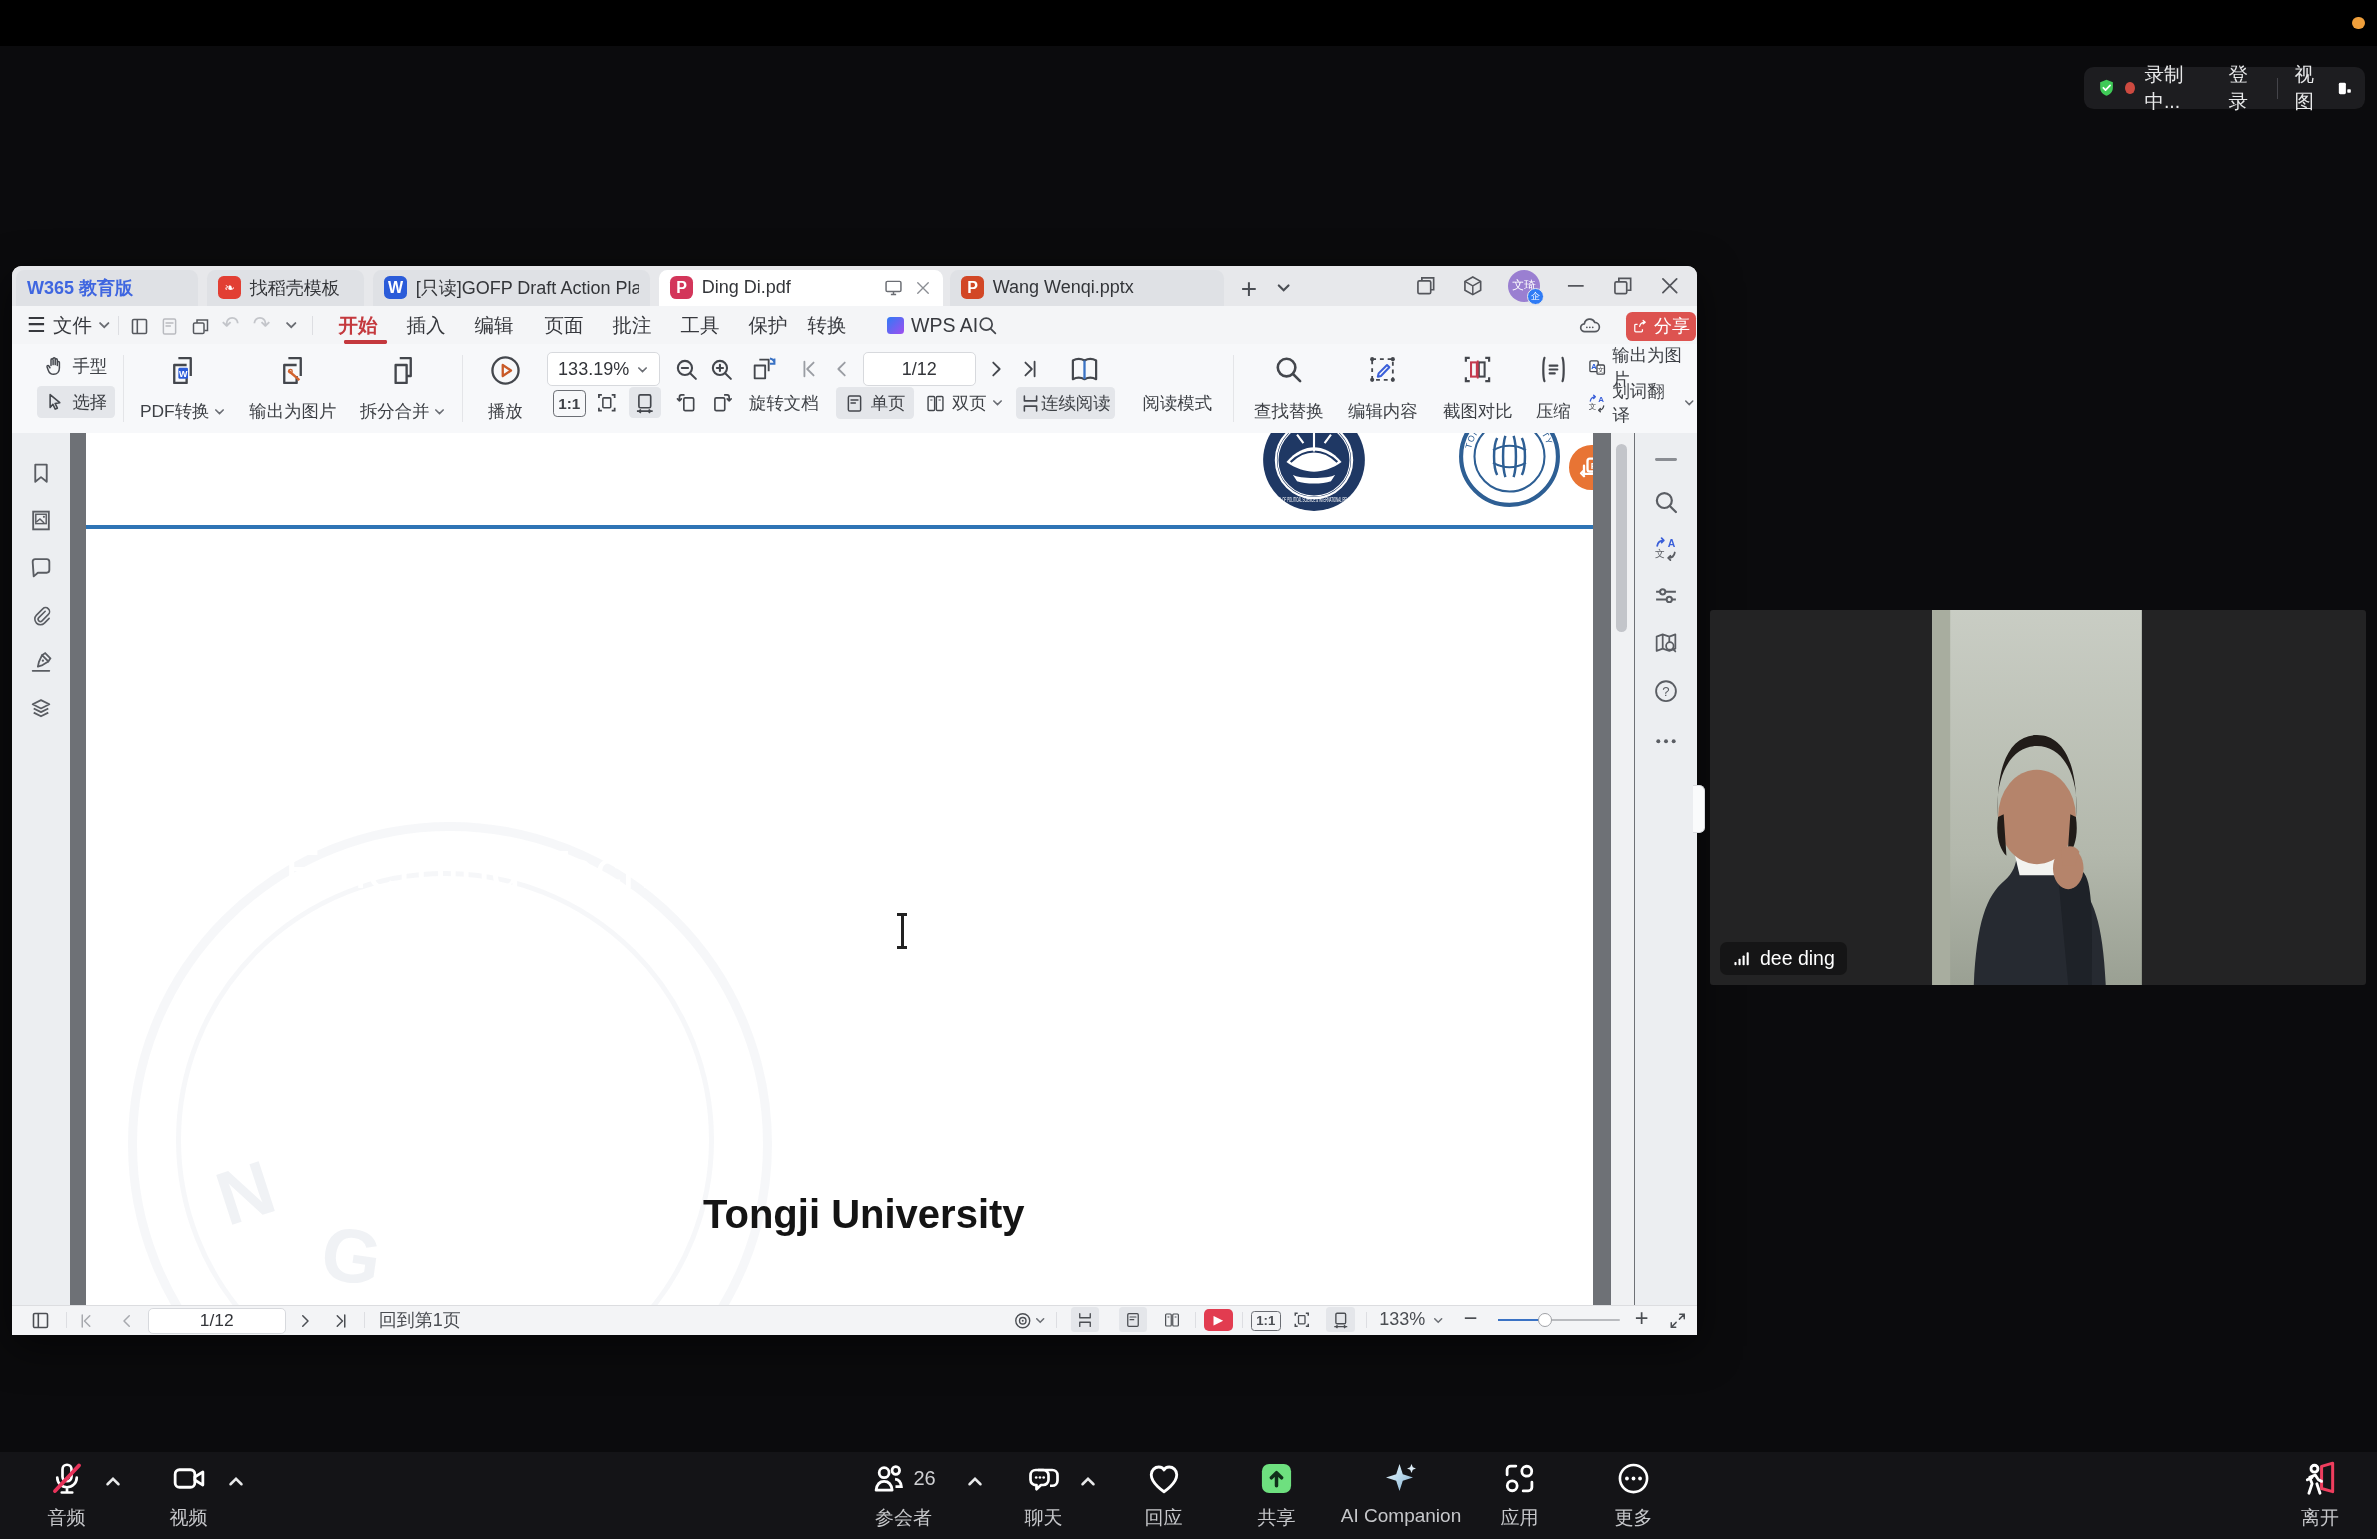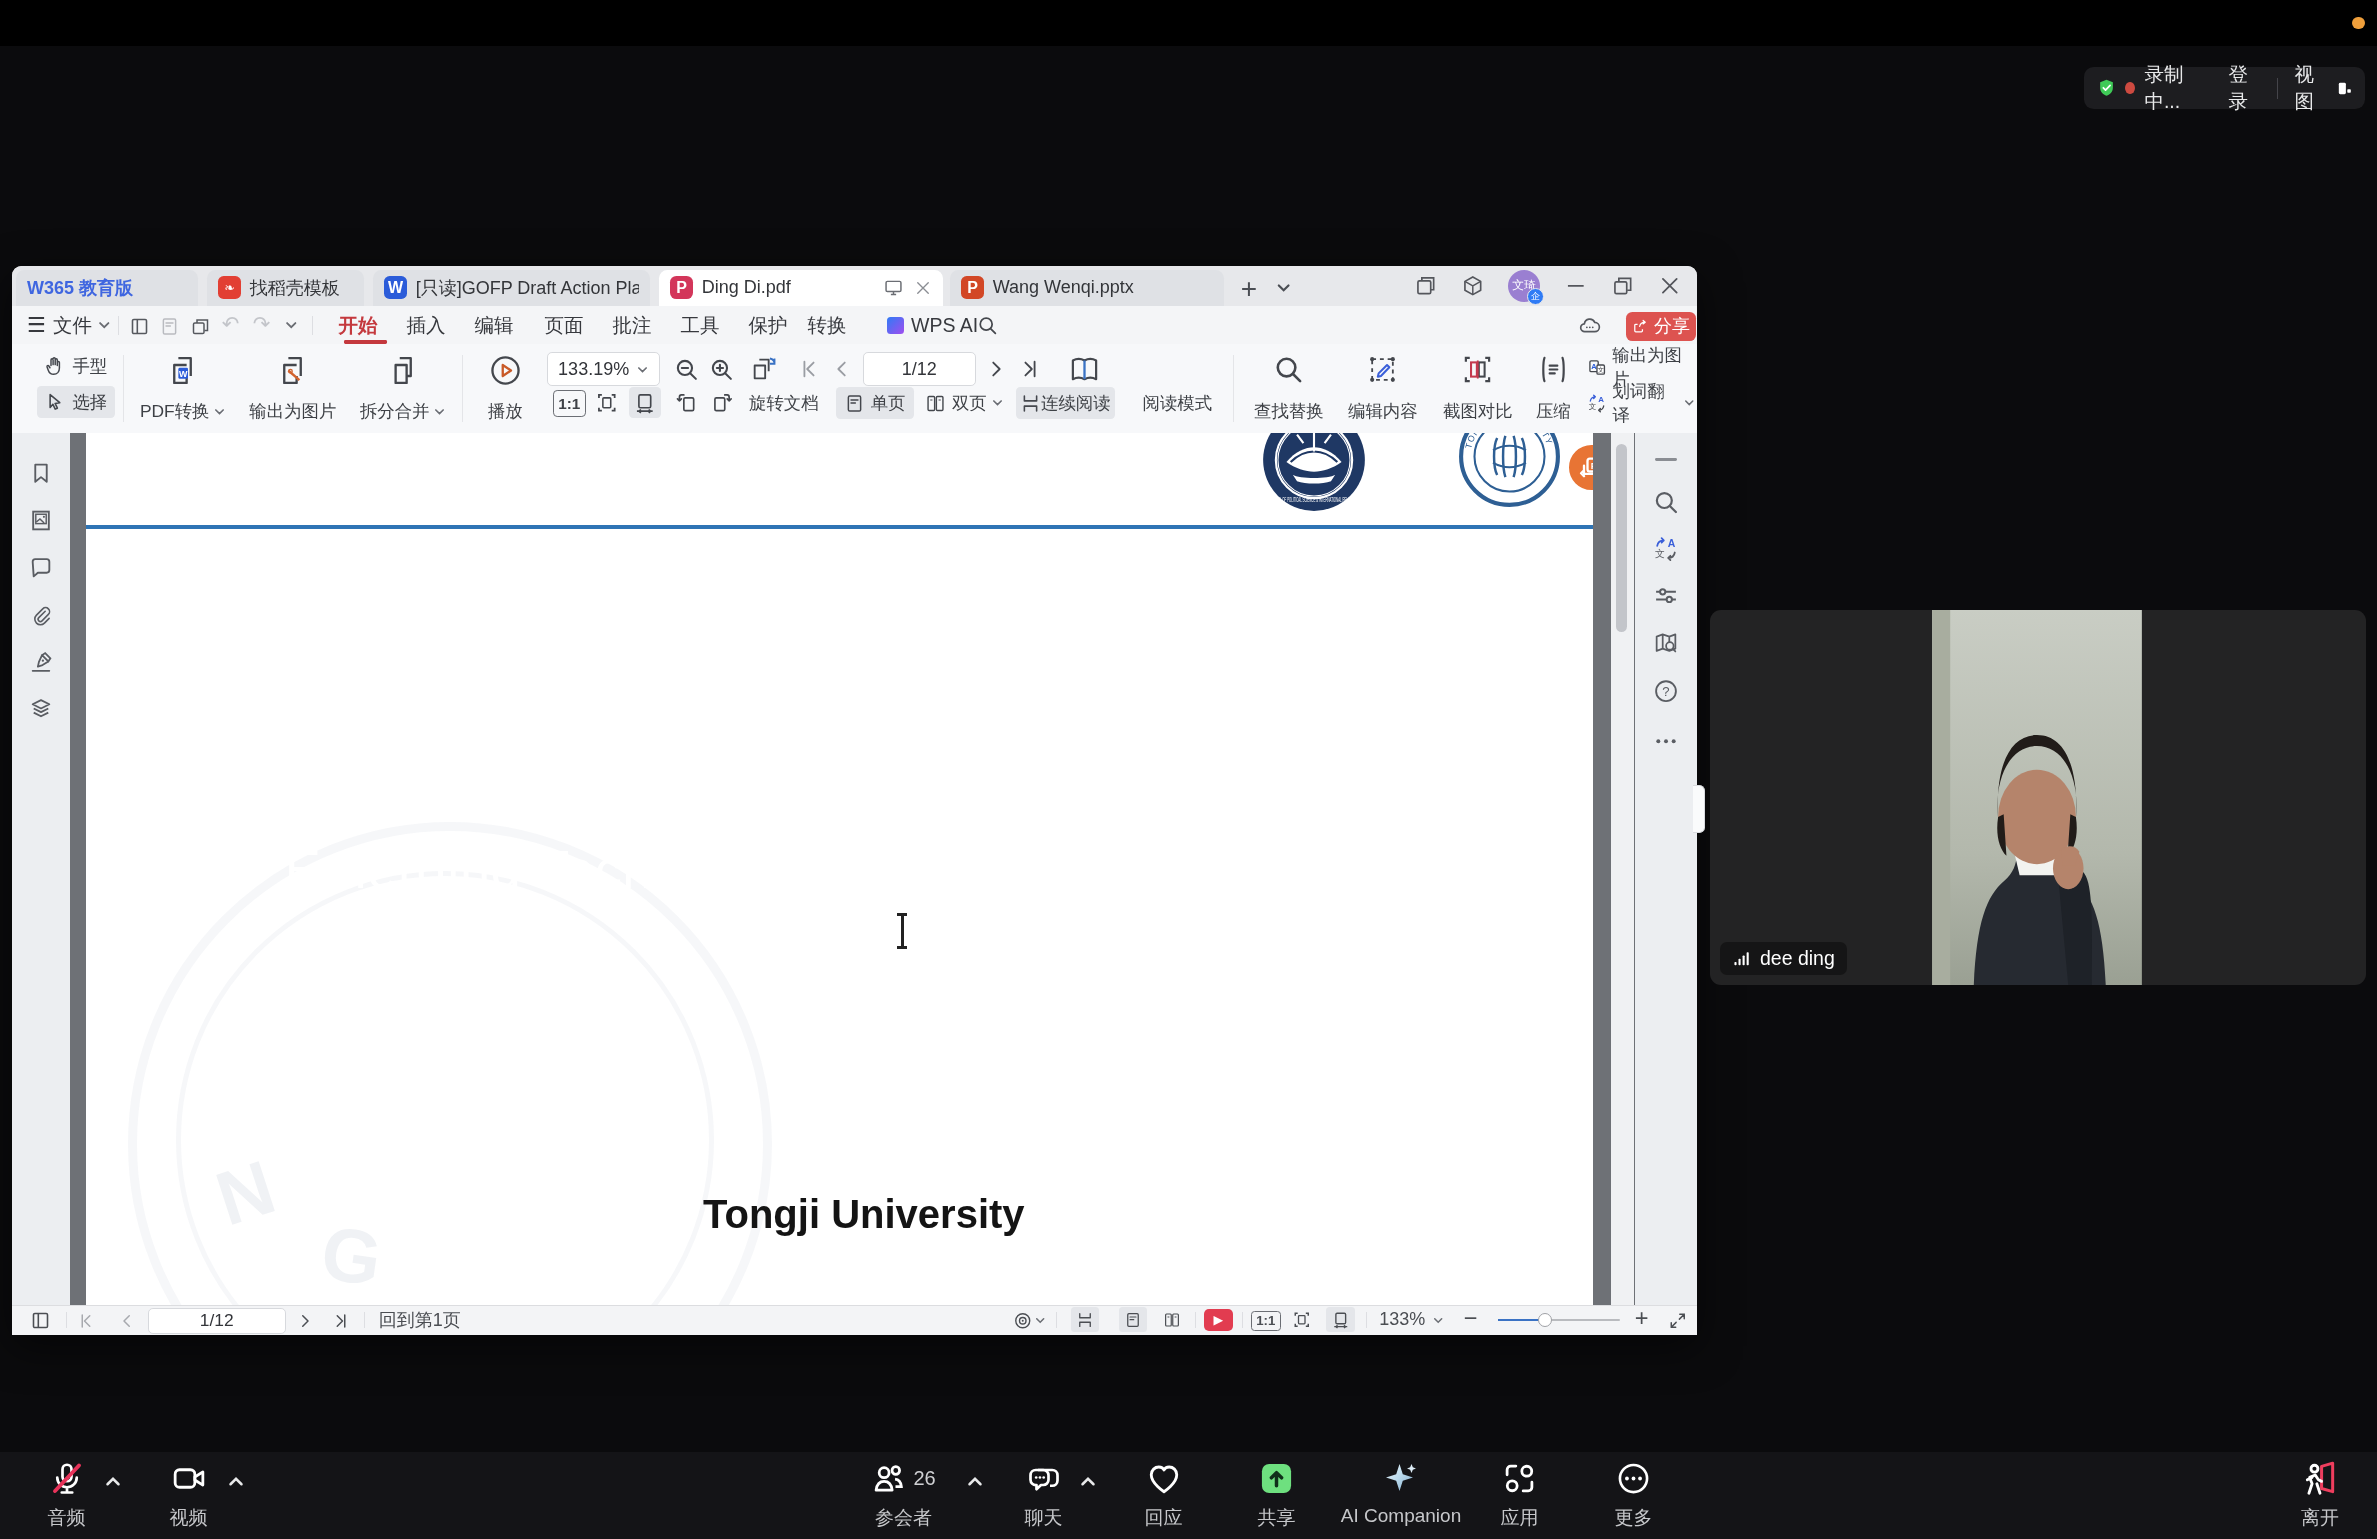--- a/index.html
+++ b/index.html
@@ -70,21 +70,21 @@
     border:4.2px solid #fff;box-sizing:border-box;display:flex;align-items:center;justify-content:center;}
   #handle{left:1681px;top:519px;width:11px;height:46px;background:#fafbfc;border:1.4px solid #d8dade;border-left:none;
     border-radius:0 5.6px 5.6px 0;}
   
   #statusbar{left:0;top:1039px;width:1685px;height:28.5px;background:#f3f4f6;border-top:1.4px solid #dcdde0;color:#4b4e53;font-size:18px;}
   .stitem{position:absolute;top:1.4px;height:25px;display:flex;align-items:center;justify-content:center;border-radius:3.5px;color:#4b4e53;}
   #slider{position:absolute;left:1486px;top:12.5px;width:122px;height:2.8px;background:#b9bbbf;border-radius:1.4px;}
   #slider .fill{position:absolute;left:0;top:0;height:2.8px;width:46px;background:#3a72c4;}
   #slider .knob{position:absolute;left:40px;top:-5.6px;width:14px;height:14px;border-radius:50%;background:#fff;border:1.4px solid #9fa1a6;box-sizing:border-box;}
   
-  #tile{left:1710px;top:610px;width:656px;height:375px;background:#232324;border-radius:11px;overflow:hidden;}
+  #tile{left:1710px;top:610px;width:656px;height:375px;background:#232324;border-radius:3px;overflow:hidden;}
   #namepill{position:absolute;left:9.7px;bottom:9.7px;height:33px;background:rgba(16,16,16,.72);border-radius:7px;
     display:flex;align-items:center;gap:8.3px;padding:0 12.5px;color:#fff;font-size:19.5px;}
   
   #meetbar{left:0;top:1452px;width:2377px;height:88px;background:#141417;}
   .mtool{position:absolute;top:7px;display:flex;flex-direction:column;align-items:center;gap:7px;color:#c6c7ca;font-size:19px;}
   .mtool .ic{height:39px;display:flex;align-items:center;justify-content:center;color:#fff;}
   .chev{position:absolute;color:#e8e9ea;}
   .cnt{color:#cfd0d3;font-size:20px;margin-left:7px;}
 </style>
 </head>

